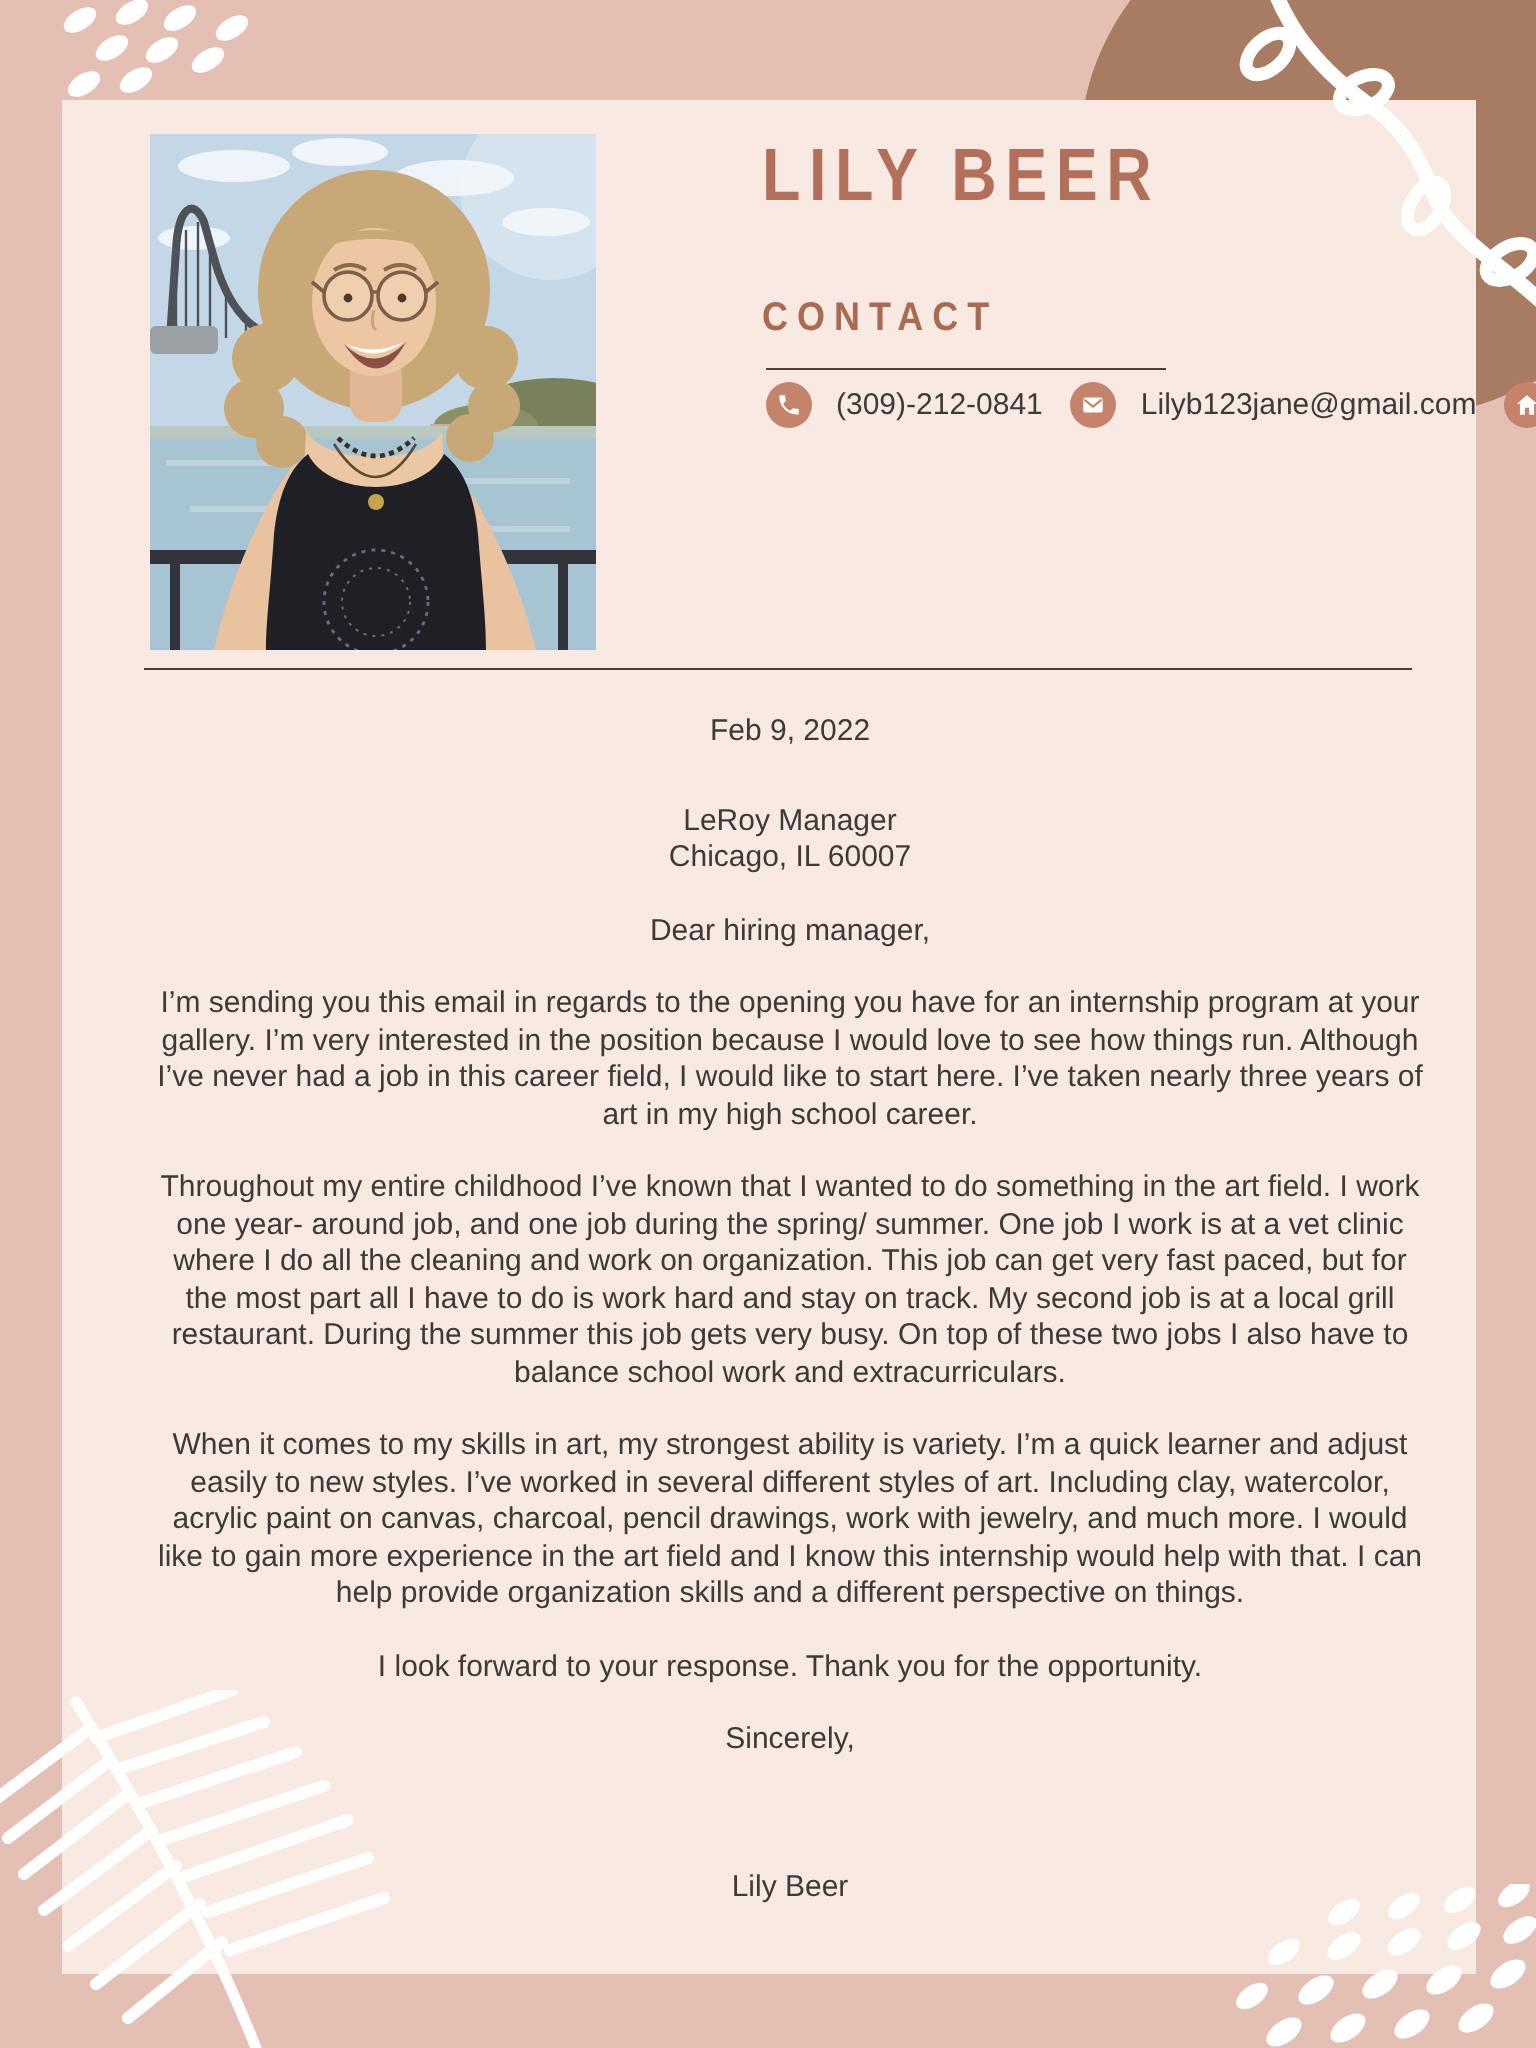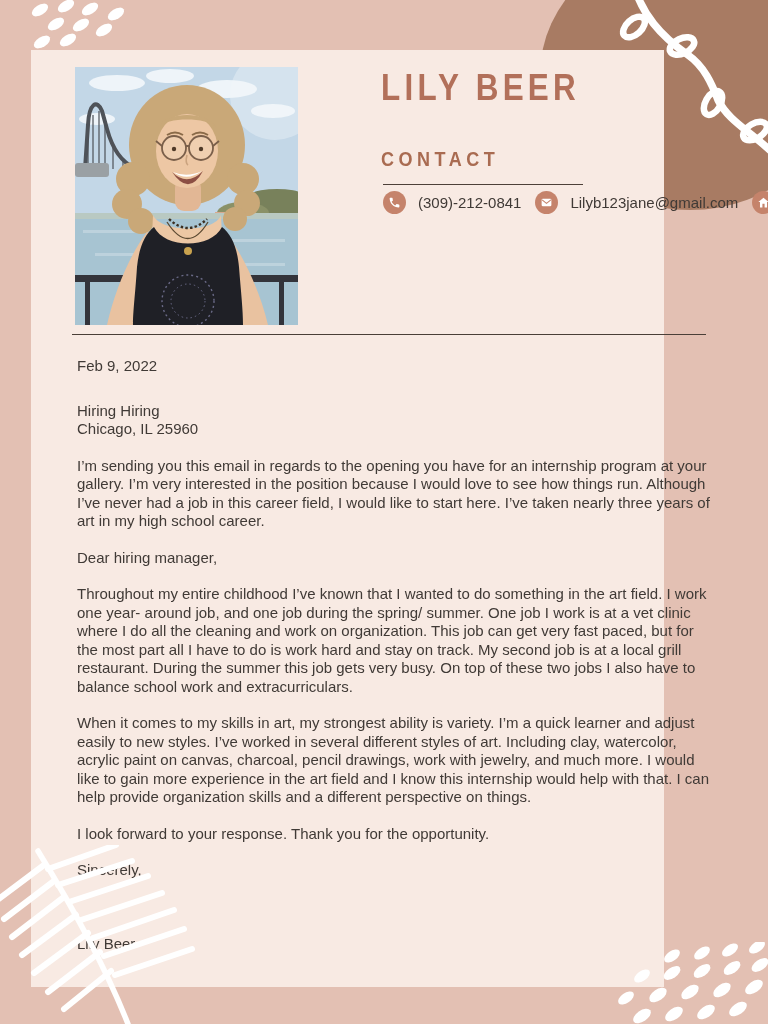--- a/index.html
+++ b/index.html
@@ -14,21 +14,21 @@
   .blob{
     left:540px;top:-60px;width:300px;height:270px;
     background:#a87b63;border-radius:50%;z-index:0;
   }
   .dots-tl{left:24px;top:0;z-index:0;}
   .vine{left:600px;top:0;z-index:3;pointer-events:none;}
   .fern{left:-8px;top:845px;z-index:3;pointer-events:none;}
   .dots-br{left:612px;top:942px;z-index:3;pointer-events:none;}
   
   .card{
-    left:31px;top:50px;width:633px;height:937px;
+    left:31px;top:50px;width:707px;height:937px;
     background:#f8eae3;z-index:1;
   }
   .photo{
     position:absolute;left:44px;top:17px;width:223px;height:258px;
     overflow:hidden;background:#bdd6e8;
   }
   .name{
     position:absolute;left:350px;top:17px;margin:0;
     color:#b2705a;font-size:37px;font-weight:bold;letter-spacing:5px;
     transform:scaleX(.85);transform-origin:left top;white-space:nowrap;
@@ -52,21 +52,21 @@
   }
   .contact-text{color:#403a36;font-size:15px;white-space:nowrap;}
   .contact-link{color:#403a36;cursor:pointer;}
   .separator{
     position:absolute;left:41px;top:284px;width:634px;height:0;
     border-top:1.7px solid #4a3f38;
   }
   
   .letter{
     position:absolute;left:46px;top:307px;width:636px;
-    color:#403a36;font-size:15px;line-height:18.5px;
+    color:#403a36;font-size:15px;line-height:18.5px;text-align:center;
   }
   .letter p{margin:0 0 18px;}
   .letter .date{margin-bottom:26px;}
   .letter .signature{margin-top:55px;}
 </style>
 </head>
 <body>
 
 <div>
 
@@ -215,25 +215,25 @@
         </span>
         <span class="contact-text">3877 N 2850 E Rd, LeRoy, IL 61752</span>
       </div>
     </div>
 
     <div class="separator"></div>
 
     <div class="letter">
       <p class="date">Feb 9, 2022</p>
       <p>
-        <span style="display:block">Hiring Hiring</span>
-        <span style="display:block">Chicago, IL 25960</span>
+        <span style="display:block">LeRoy Manager</span>
+        <span style="display:block">Chicago, IL 60007</span>
       </p>
+      <p>Dear hiring manager,</p>
       <p>I’m sending you this email in regards to the opening you have for an internship program at your gallery. I’m very interested in the position because I would love to see how things run. Although I’ve never had a job in this career field, I would like to start here. I’ve taken nearly three years of art in my high school career.</p>
-      <p>Dear hiring manager,</p>
       <p>Throughout my entire childhood I’ve known that I wanted to do something in the art field. I work one year- around job, and one job during the spring/ summer. One job I work is at a vet clinic where I do all the cleaning and work on organization. This job can get very fast paced, but for the most part all I have to do is work hard and stay on track. My second job is at a local grill restaurant. During the summer this job gets very busy. On top of these two jobs I also have to balance school work and extracurriculars.</p>
       <p>When it comes to my skills in art, my strongest ability is variety. I’m a quick learner and adjust easily to new styles. I’ve worked in several different styles of art. Including clay, watercolor, acrylic paint on canvas, charcoal, pencil drawings, work with jewelry, and much more. I would like to gain more experience in the art field and I know this internship would help with that. I can help provide organization skills and a different perspective on things.</p>
       <p>I look forward to your response. Thank you for the opportunity.</p>
       <p>Sincerely,</p>
       <p class="signature">Lily Beer</p>
     </div>
   </div>
 
   <svg class="abs fern" width="210" height="179" viewBox="0 0 210 179">
     <g stroke="#ffffff" stroke-linecap="round" fill="none">

